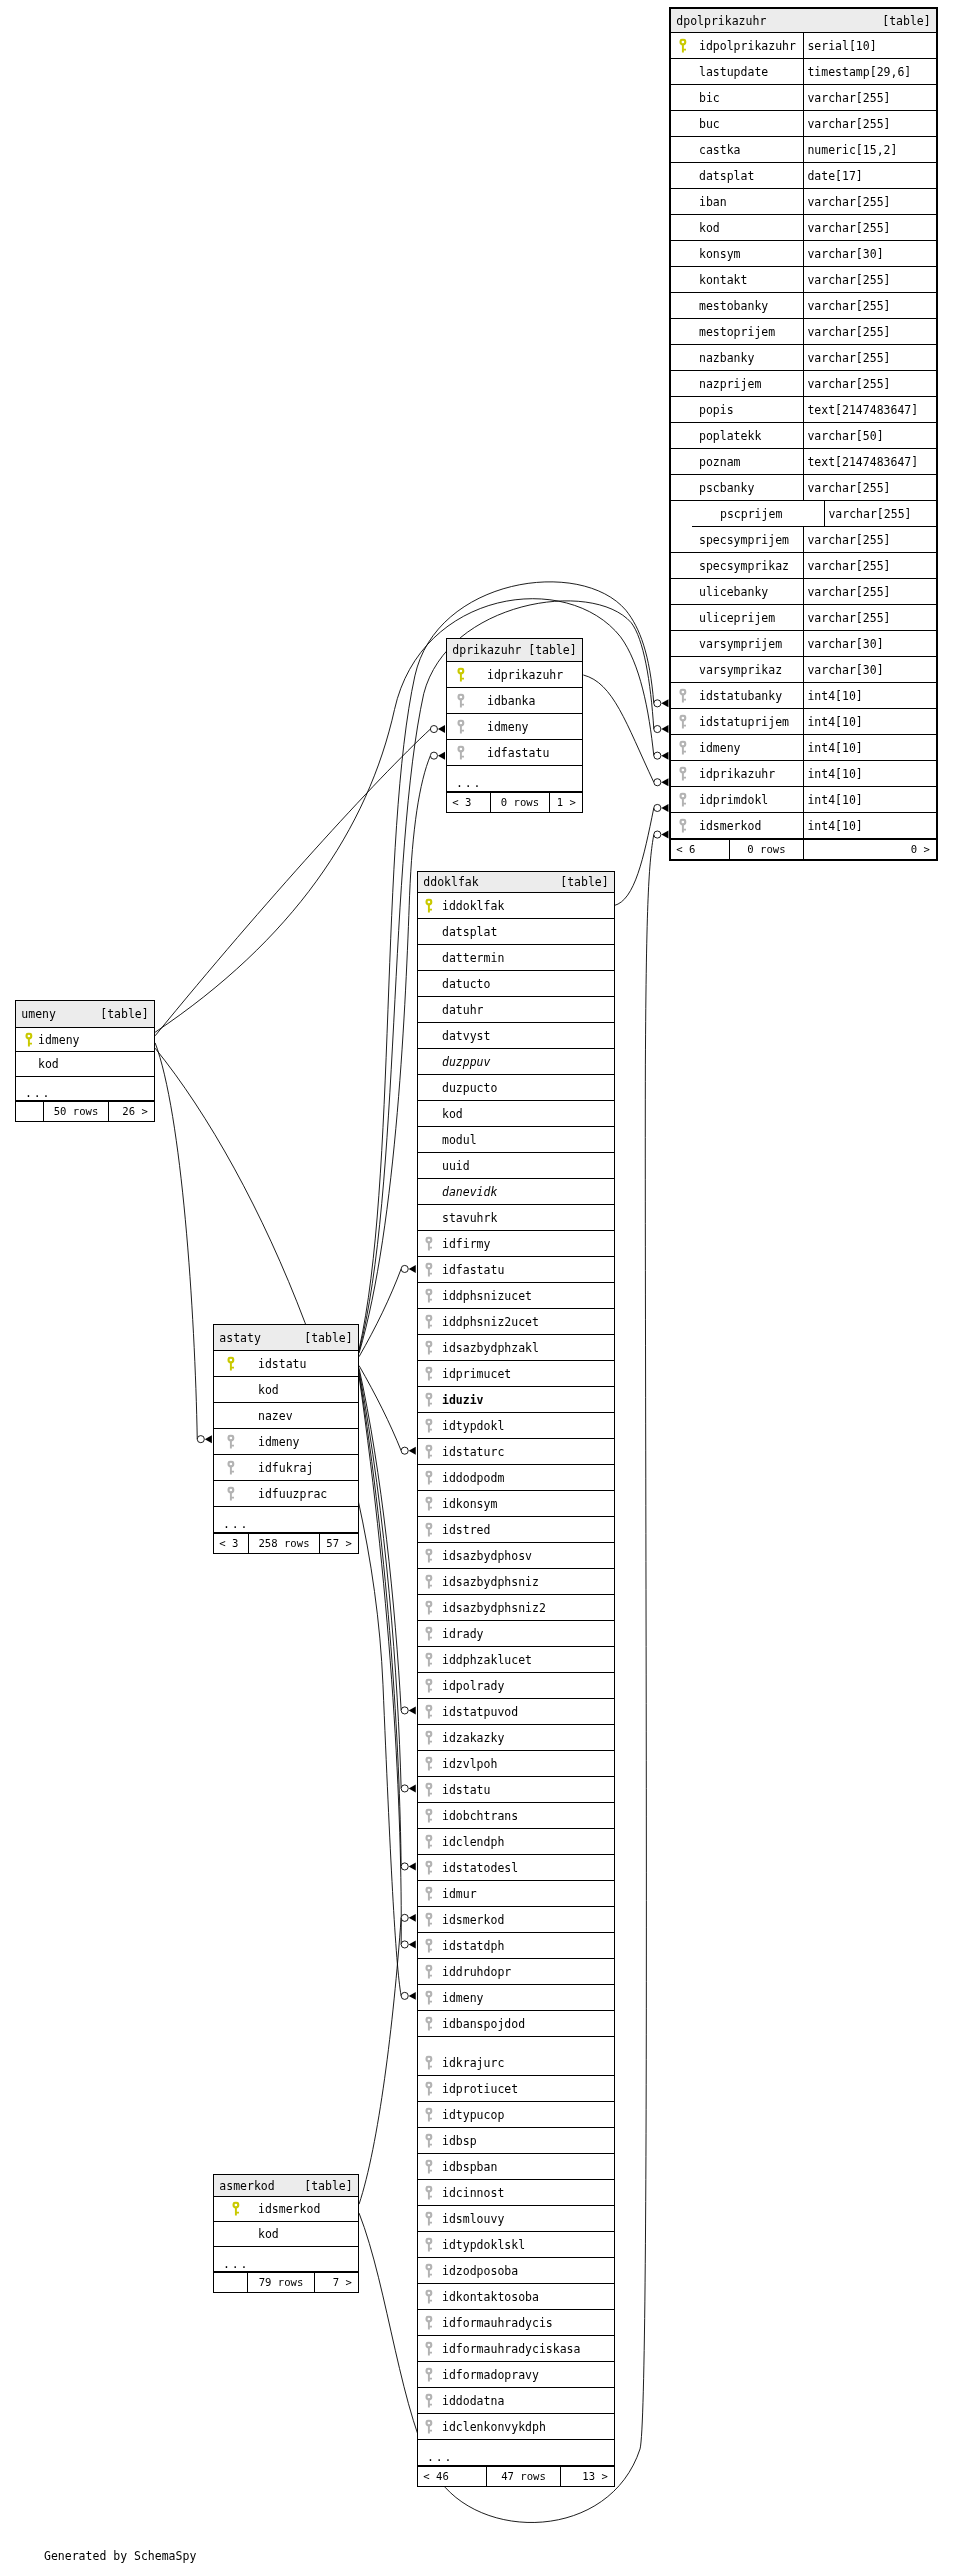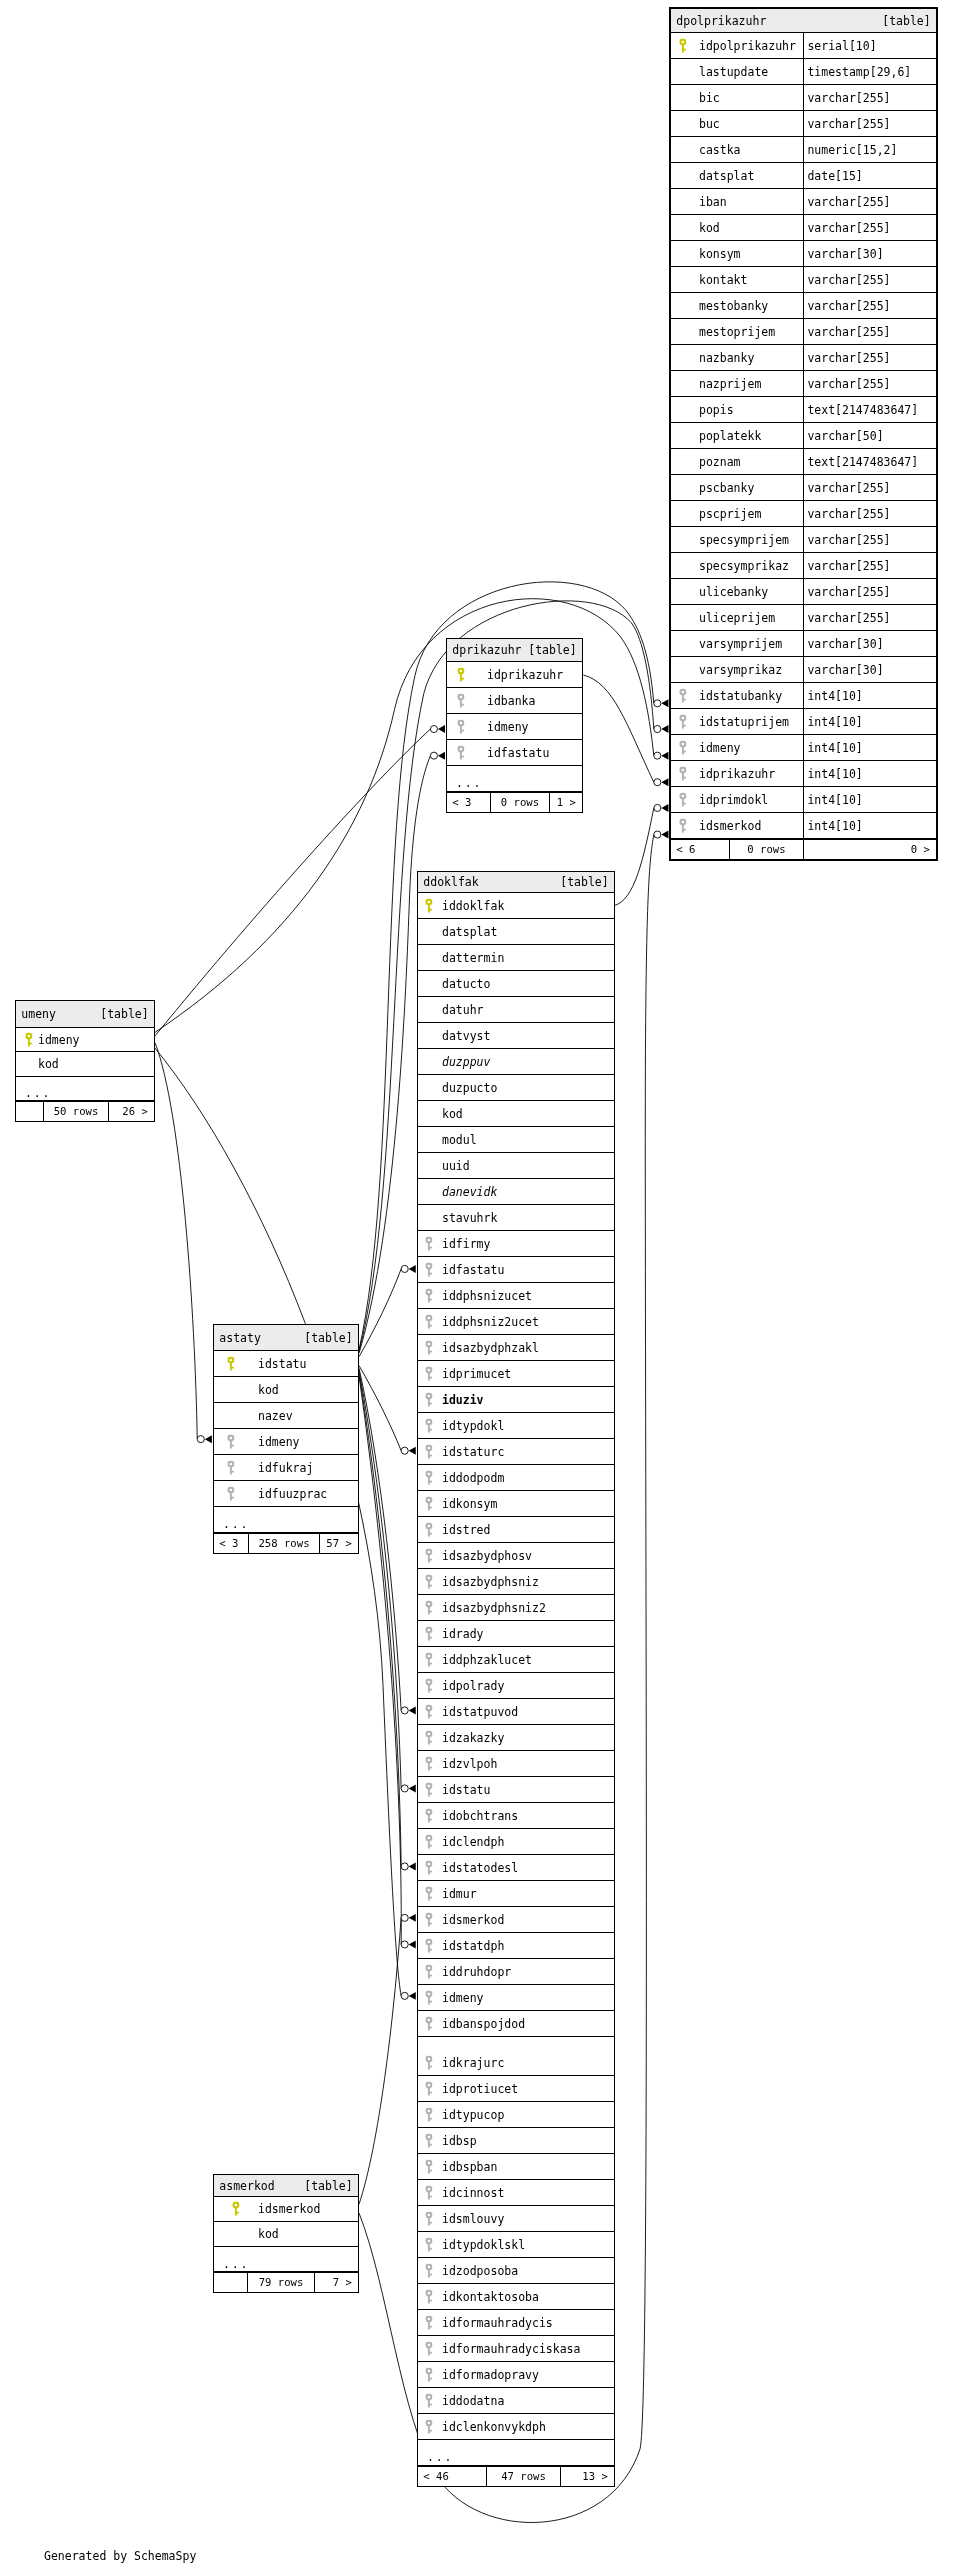--- a/index.html
+++ b/index.html
@@ -147,21 +147,21 @@
           <span class="ctype" style="left: 132px;">varchar[255]</span>
         </div>
         <div class="row" style="height: 26px;">
           <span class="cname" style="left: 28px;">castka</span>
           <span class="tdiv" style="left: 132px;"></span>
           <span class="ctype" style="left: 132px;">numeric[15,2]</span>
         </div>
         <div class="row" style="height: 26px;">
           <span class="cname" style="left: 28px;">datsplat</span>
           <span class="tdiv" style="left: 132px;"></span>
-          <span class="ctype" style="left: 132px;">date[15]</span>
+          <span class="ctype" style="left: 132px;">date[17]</span>
         </div>
         <div class="row" style="height: 26px;">
           <span class="cname" style="left: 28px;">iban</span>
           <span class="tdiv" style="left: 132px;"></span>
           <span class="ctype" style="left: 132px;">varchar[255]</span>
         </div>
         <div class="row" style="height: 26px;">
           <span class="cname" style="left: 28px;">kod</span>
           <span class="tdiv" style="left: 132px;"></span>
           <span class="ctype" style="left: 132px;">varchar[255]</span>
@@ -209,21 +209,21 @@
         <div class="row" style="height: 26px;">
           <span class="cname" style="left: 28px;">poznam</span>
           <span class="tdiv" style="left: 132px;"></span>
           <span class="ctype" style="left: 132px;">text[2147483647]</span>
         </div>
         <div class="row" style="height: 26px;">
           <span class="cname" style="left: 28px;">pscbanky</span>
           <span class="tdiv" style="left: 132px;"></span>
           <span class="ctype" style="left: 132px;">varchar[255]</span>
         </div>
-        <div class="row" style="height: 26px;">
+        <div class="row" style="height: 26px; margin-left: 21px;">
           <span class="cname" style="left: 28px;">pscprijem</span>
           <span class="tdiv" style="left: 132px;"></span>
           <span class="ctype" style="left: 132px;">varchar[255]</span>
         </div>
         <div class="row" style="height: 26px;">
           <span class="cname" style="left: 28px;">specsymprijem</span>
           <span class="tdiv" style="left: 132px;"></span>
           <span class="ctype" style="left: 132px;">varchar[255]</span>
         </div>
         <div class="row" style="height: 26px;">

